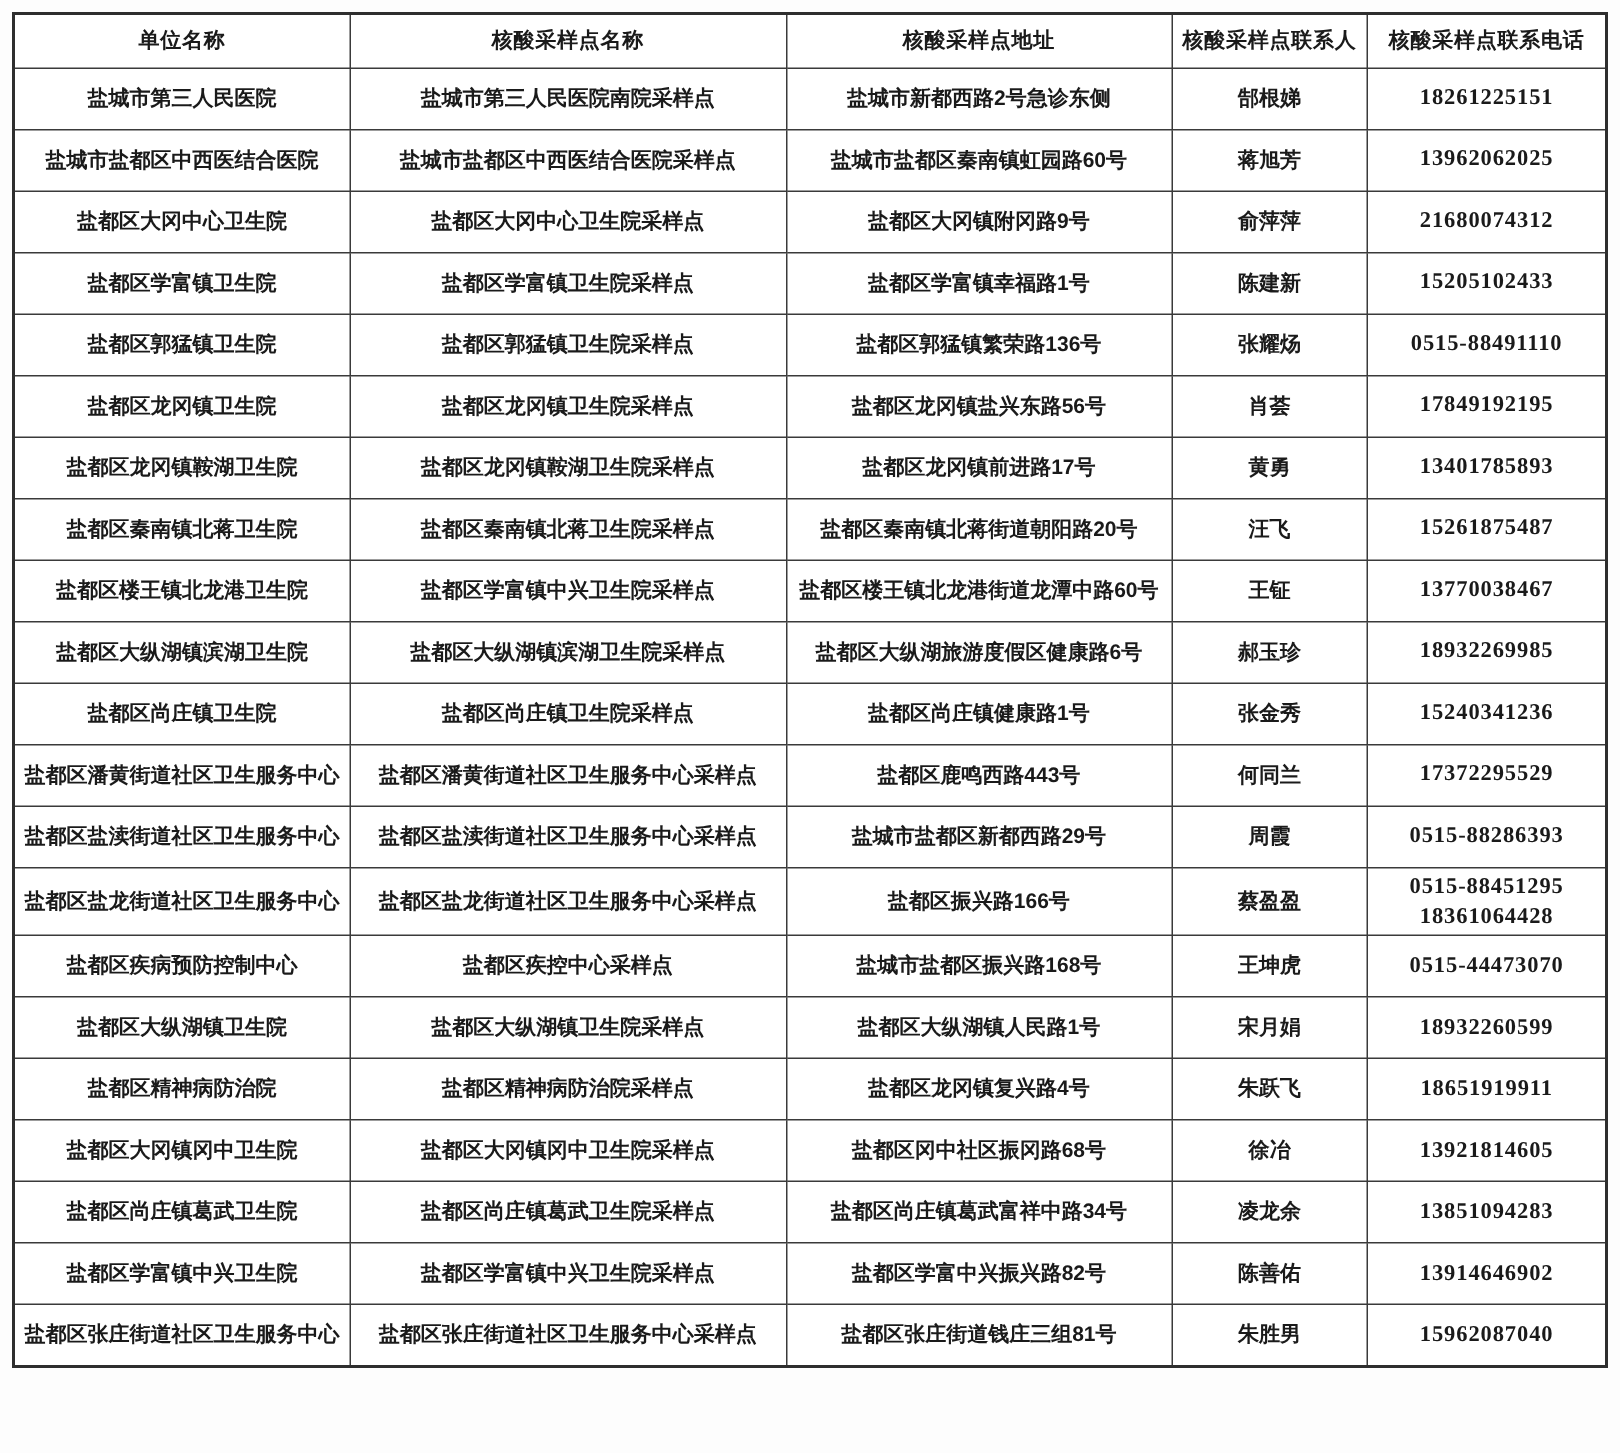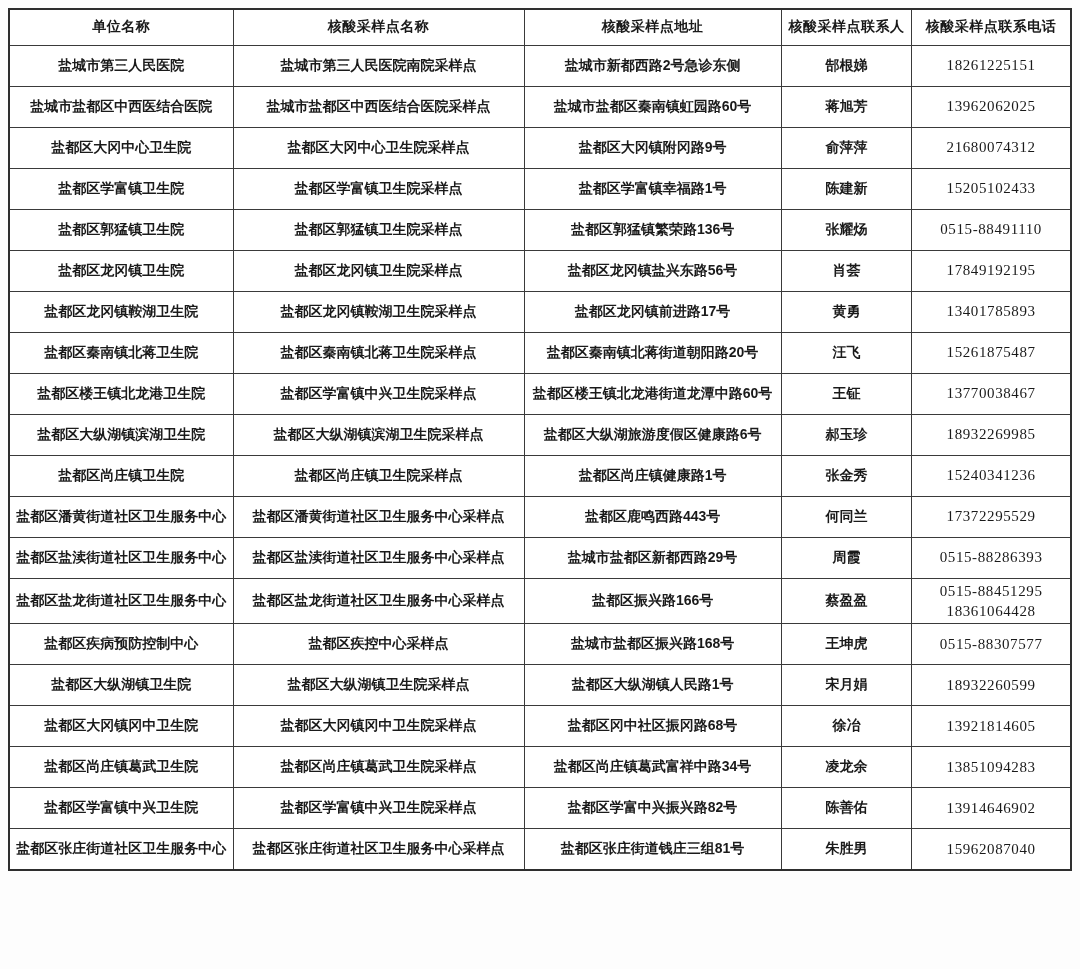--- a/index.html
+++ b/index.html
@@ -47,21 +47,21 @@
     font-size: 14px;
     font-weight: bold;
     letter-spacing: 0.5px;
   }
   td {
     font-size: 14px;
     font-weight: bold;
   }
   td.cell-phone {
     font-family: "Liberation Serif", serif;
-    font-weight: normal;
+    font-weight: bold;
     font-size: 15px;
     letter-spacing: 0.6px;
     white-space: pre-line;
     line-height: 1.35;
   }
 </style>
 </head>
 <body>
 
 <div class="page">
@@ -180,30 +180,37 @@
     <td class="cell-address">盐都区振兴路166号</td>
     <td class="cell-contact">蔡盈盈</td>
     <td class="cell-phone">0515-88451295
 18361064428</td>
   </tr>
         <tr>
     <td class="cell-unit">盐都区疾病预防控制中心</td>
     <td class="cell-site">盐都区疾控中心采样点</td>
     <td class="cell-address">盐城市盐都区振兴路168号</td>
     <td class="cell-contact">王坤虎</td>
-    <td class="cell-phone">0515-88307577</td>
+    <td class="cell-phone">0515-44473070</td>
   </tr>
         <tr>
     <td class="cell-unit">盐都区大纵湖镇卫生院</td>
     <td class="cell-site">盐都区大纵湖镇卫生院采样点</td>
     <td class="cell-address">盐都区大纵湖镇人民路1号</td>
     <td class="cell-contact">宋月娟</td>
     <td class="cell-phone">18932260599</td>
   </tr>
         <tr>
+    <td class="cell-unit">盐都区精神病防治院</td>
+    <td class="cell-site">盐都区精神病防治院采样点</td>
+    <td class="cell-address">盐都区龙冈镇复兴路4号</td>
+    <td class="cell-contact">朱跃飞</td>
+    <td class="cell-phone">18651919911</td>
+  </tr>
+        <tr>
     <td class="cell-unit">盐都区大冈镇冈中卫生院</td>
     <td class="cell-site">盐都区大冈镇冈中卫生院采样点</td>
     <td class="cell-address">盐都区冈中社区振冈路68号</td>
     <td class="cell-contact">徐冶</td>
     <td class="cell-phone">13921814605</td>
   </tr>
         <tr>
     <td class="cell-unit">盐都区尚庄镇葛武卫生院</td>
     <td class="cell-site">盐都区尚庄镇葛武卫生院采样点</td>
     <td class="cell-address">盐都区尚庄镇葛武富祥中路34号</td>

